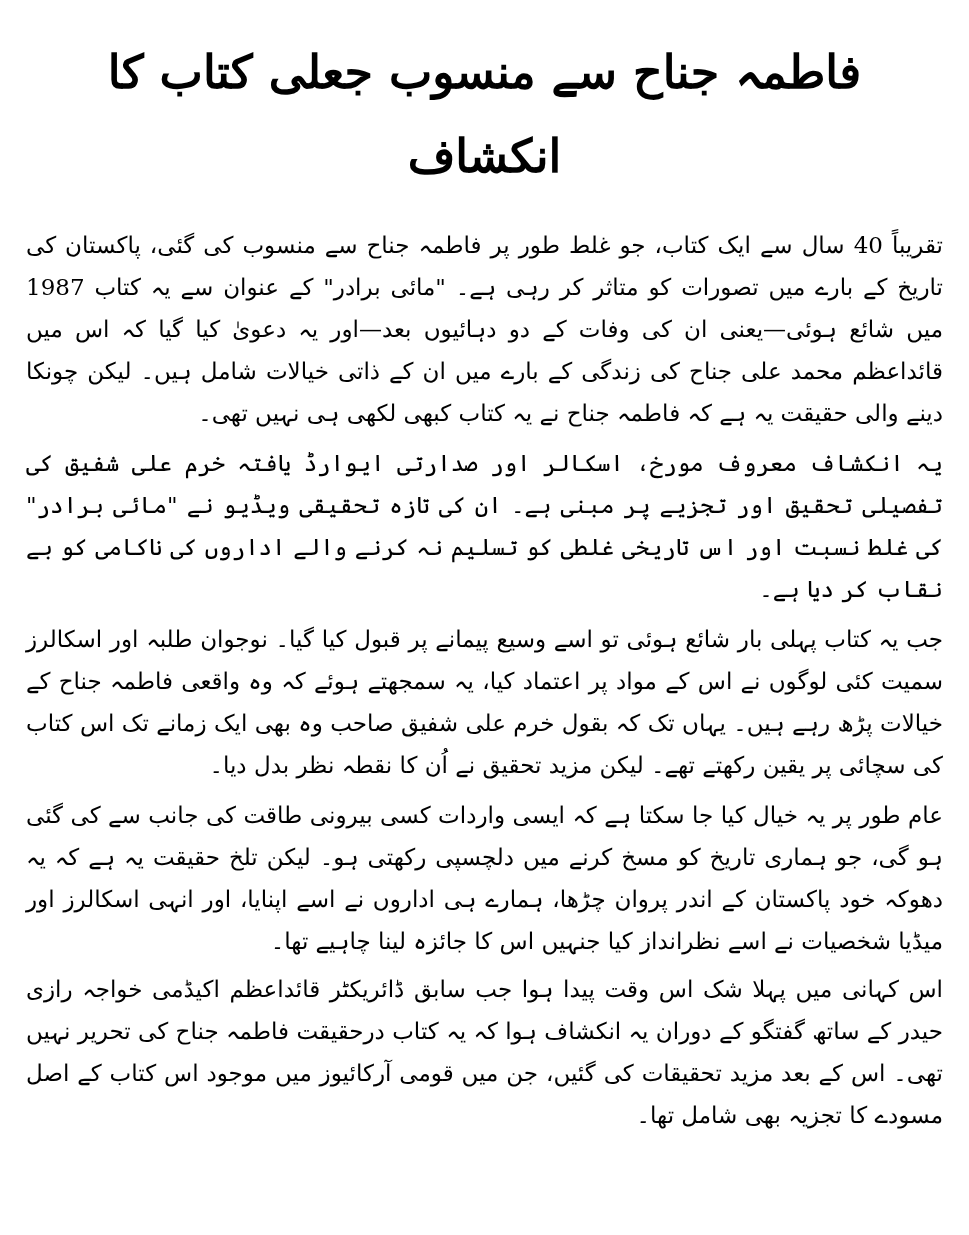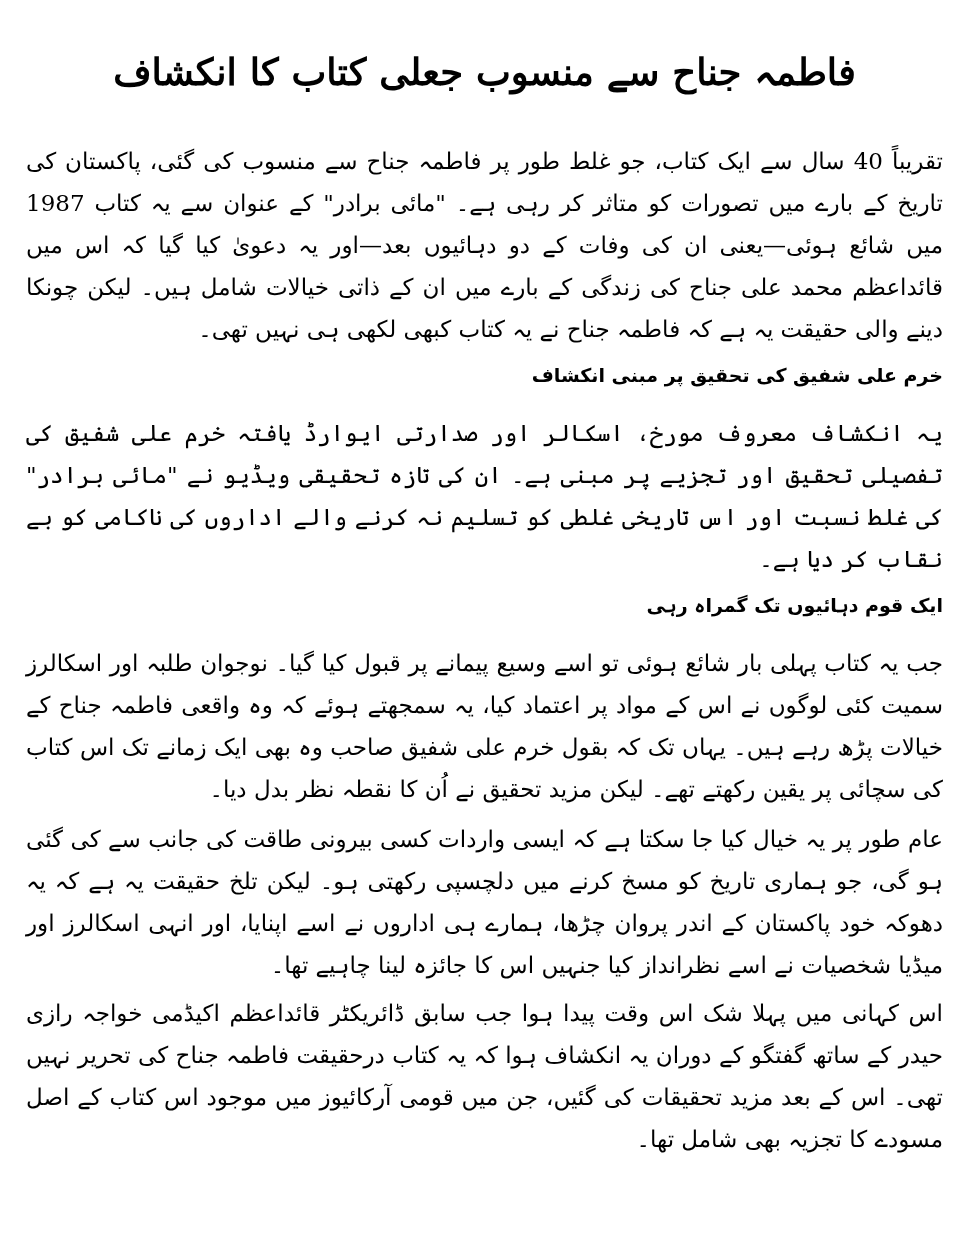--- a/index.html
+++ b/index.html
@@ -16,21 +16,21 @@
     }
     .page {
       direction: rtl;
       text-align: right;
       padding: 30px 26px 0 26px;
       box-sizing: border-box;
       width: 969px;
     }
     .title {
       text-align: center;
-      font-size: 37px;
+      font-size: 46px;
       font-weight: bold;
       line-height: 84px;
       margin: 0 0 26px 0;
       font-family: "DejaVu Serif", serif;
     }
     .byline {
       text-align: center;
       font-size: 17px;
       line-height: 30px;
       margin: 0 0 14px 0;
@@ -57,21 +57,19 @@
     .p4 { margin-bottom: 8px; }
   </style>
 </head>
 <body>
 
 <div class="page">
   <h1 class="title">فاطمہ جناح سے منسوب جعلی کتاب کا انکشاف</h1>
 
   <p class="para p1">تقریباً 40 سال سے ایک کتاب، جو غلط طور پر فاطمہ جناح سے منسوب کی گئی، پاکستان کی تاریخ کے بارے میں تصورات کو متاثر کر رہی ہے۔ "مائی برادر" کے عنوان سے یہ کتاب 1987 میں شائع ہوئی—یعنی ان کی وفات کے دو دہائیوں بعد—اور یہ دعویٰ کیا گیا کہ اس میں قائداعظم محمد علی جناح کی زندگی کے بارے میں ان کے ذاتی خیالات شامل ہیں۔ لیکن چونکا دینے والی حقیقت یہ ہے کہ فاطمہ جناح نے یہ کتاب کبھی لکھی ہی نہیں تھی۔</p>
 
-  <h2 class="heading">خرم علی شفیق کی تحقیق پر مبنی انکشاف</h2>
   <p class="para p2">یہ انکشاف معروف مورخ، اسکالر اور صدارتی ایوارڈ یافتہ خرم علی شفیق کی تفصیلی تحقیق اور تجزیے پر مبنی ہے۔ ان کی تازہ تحقیقی ویڈیو نے "مائی برادر" کی غلط نسبت اور اس تاریخی غلطی کو تسلیم نہ کرنے والے اداروں کی ناکامی کو بے نقاب کر دیا ہے۔</p>
 
-  <h2 class="heading">ایک قوم دہائیوں تک گمراہ رہی</h2>
   <p class="para p4">جب یہ کتاب پہلی بار شائع ہوئی تو اسے وسیع پیمانے پر قبول کیا گیا۔ نوجوان طلبہ اور اسکالرز سمیت کئی لوگوں نے اس کے مواد پر اعتماد کیا، یہ سمجھتے ہوئے کہ وہ واقعی فاطمہ جناح کے خیالات پڑھ رہے ہیں۔ یہاں تک کہ بقول خرم علی شفیق صاحب وہ بھی ایک زمانے تک اس کتاب کی سچائی پر یقین رکھتے تھے۔ لیکن مزید تحقیق نے اُن کا نقطہ نظر بدل دیا۔</p>
   <p class="para p3">عام طور پر یہ خیال کیا جا سکتا ہے کہ ایسی واردات کسی بیرونی طاقت کی جانب سے کی گئی ہو گی، جو ہماری تاریخ کو مسخ کرنے میں دلچسپی رکھتی ہو۔ لیکن تلخ حقیقت یہ ہے کہ یہ دھوکہ خود پاکستان کے اندر پروان چڑھا، ہمارے ہی اداروں نے اسے اپنایا، اور انہی اسکالرز اور میڈیا شخصیات نے اسے نظرانداز کیا جنہیں اس کا جائزہ لینا چاہیے تھا۔</p>
 
   <p class="para">اس کہانی میں پہلا شک اس وقت پیدا ہوا جب سابق ڈائریکٹر قائداعظم اکیڈمی خواجہ رازی حیدر کے ساتھ گفتگو کے دوران یہ انکشاف ہوا کہ یہ کتاب درحقیقت فاطمہ جناح کی تحریر نہیں تھی۔ اس کے بعد مزید تحقیقات کی گئیں، جن میں قومی آرکائیوز میں موجود اس کتاب کے اصل مسودے کا تجزیہ بھی شامل تھا۔</p>
 </div>
 
 </body></html>

